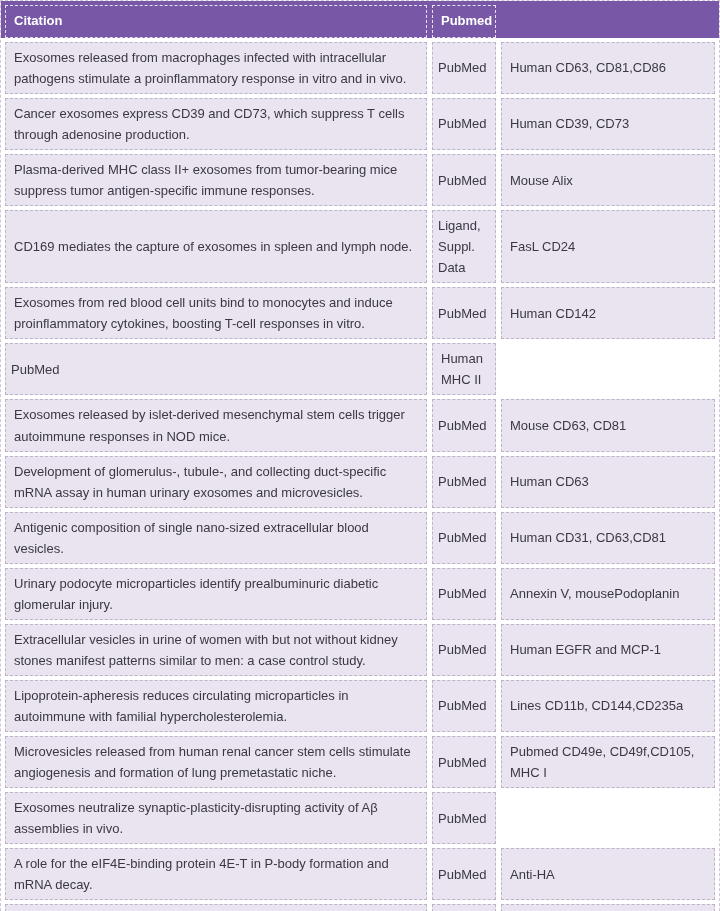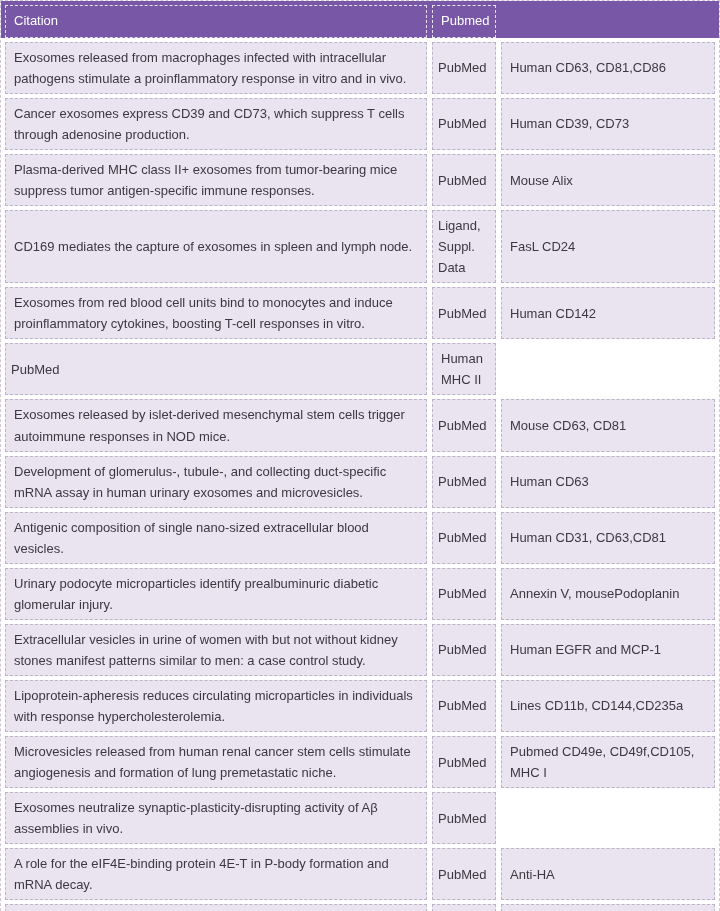--- a/index.html
+++ b/index.html
@@ -27,21 +27,21 @@
   .header-row{
     background:var(--header-bg);
     display:grid;
     grid-template-columns:422px 64px 1fr;
     column-gap:5px;
     padding:4px 4px 0 4px;
   }
   .th{
     border:1px dashed var(--header-cell-border);
     color:var(--header-text);
-    font-weight:normal;
+    font-weight:bold;
     font-size:13px;
     padding:6px 8px;
     line-height:1.45;
     white-space:nowrap;
     overflow:hidden;
   }
   .body-rows{
     padding:4px;
     display:grid;
     row-gap:4px;
@@ -196,21 +196,21 @@
     <div class="td pubmed">
           <span>PubMed</span>
         </div>
     <div class="td products">
           <span>Human EGFR and MCP-1</span>
         </div>
   </div>
 
   <div class="row">
     <div class="td citation">
-          <span>Lipoprotein-apheresis reduces circulating microparticles in individuals with response hypercholesterolemia.</span>
+          <span>Lipoprotein-apheresis reduces circulating microparticles in autoimmune with familial hypercholesterolemia.</span>
         </div>
     <div class="td pubmed">
           <span>PubMed</span>
         </div>
     <div class="td products">
           <span>Lines CD11b, CD144,CD235a</span>
         </div>
   </div>
 
   <div class="row">

